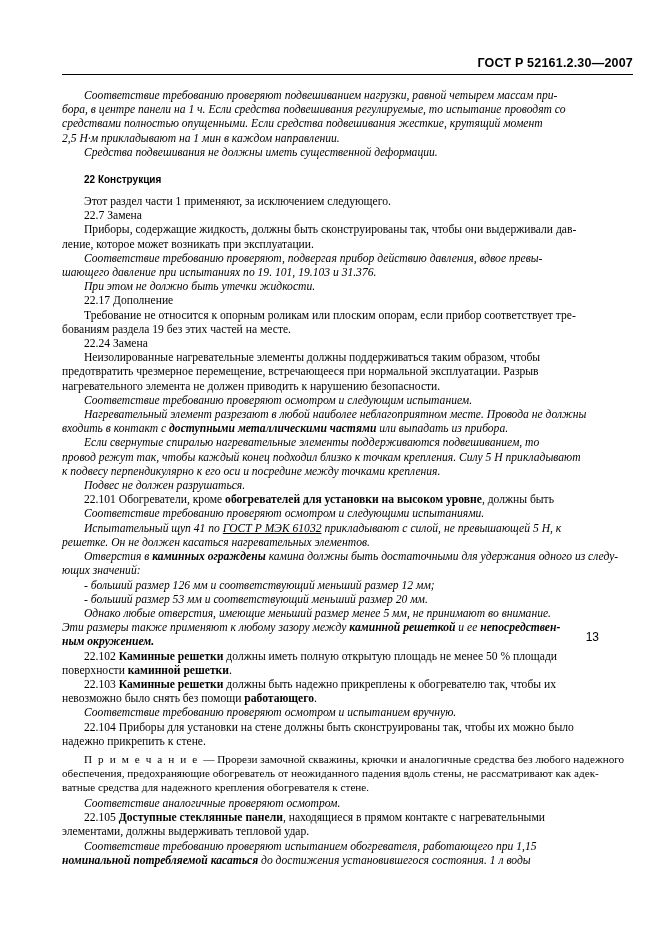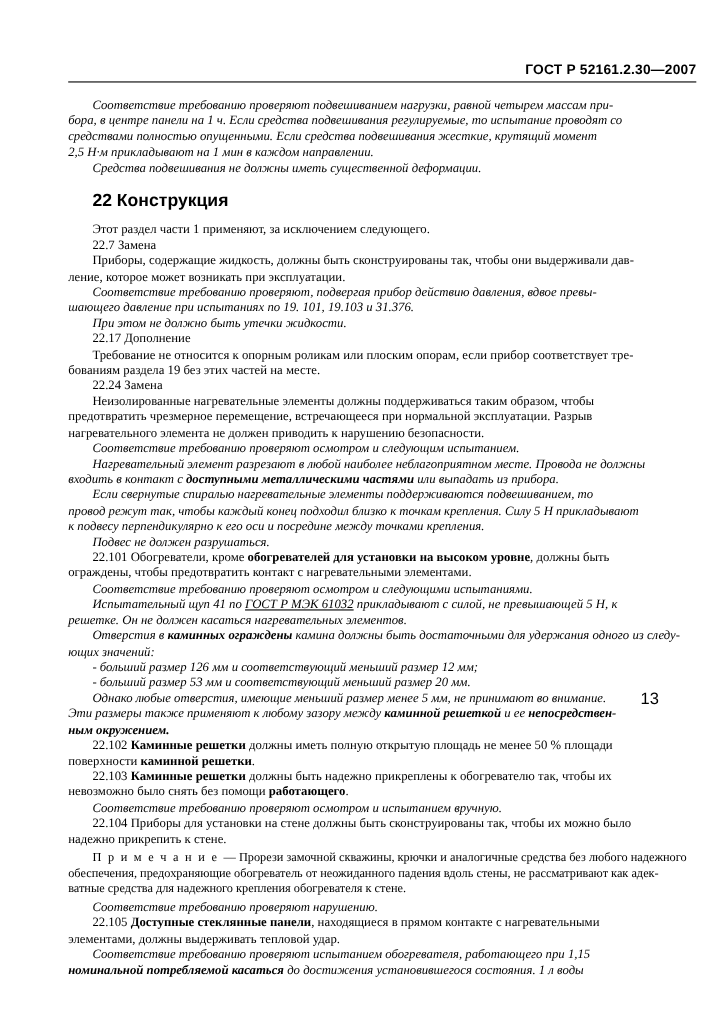--- a/index.html
+++ b/index.html
@@ -48,21 +48,21 @@
   }
   p.noind {
     text-indent: 0;
   }
   .it { font-style: italic; }
   .b  { font-weight: bold; }
   .bi { font-weight: bold; font-style: italic; }
   h2.section {
     font-family: "Liberation Sans", sans-serif;
     font-weight: bold;
-    font-size: 16px;
+    font-size: 10px;
     margin: 14px 0 10px 22px;
   }
   .gap-s { height: 3px; }
   .dash {
     text-indent: 22px;
   }
   .note {
     font-size: 11.2px;
     line-height: 14px;
     text-align: justify;
@@ -71,21 +71,21 @@
   }
   .spaced {
     letter-spacing: 1.6px;
     margin-top: 42px;
   }
   .pagenum {
     position: absolute;
     right: 62px;
     bottom: 36px;
     font-family: "Liberation Sans", sans-serif;
-    font-size: 15px;
+    font-size: 12px;
   }
   u.u { text-decoration: underline; }
 </style>
 </head>
 <body>
 
 <div class="page">
 
   <div class="header">ГОСТ Р 52161.2.30—2007</div>
   <hr class="rule">
@@ -170,23 +170,20 @@
   <p class="noind it">
     <span>к подвесу перпендикулярно к его оси и посредине между точками крепления.</span>
   </p>
   <p class="ind it">
     <span>Подвес не должен разрушаться.</span>
   </p>
 
   <p class="ind">
     <span>22.101  Обогреватели, кроме </span><span class="b">обогревателей для установки на высоком уровне</span><span>, должны быть</span>
   </p>
-  <p class="noind">
-    <span>ограждены, чтобы предотвратить контакт с нагревательными элементами.</span>
-  </p>
   <p class="ind it">
     <span>Соответствие требованию проверяют осмотром и следующими испытаниями.</span>
   </p>
   <p class="ind it">
     <span>Испытательный щуп 41 по </span><u class="u">ГОСТ Р МЭК 61032</u><span> прикладывают с силой, не превышающей 5 Н, к</span>
   </p>
   <p class="noind it">
     <span>решетке. Он не должен касаться нагревательных элементов.</span>
   </p>
   <p class="ind it">
@@ -241,21 +238,21 @@
   </p>
   <p class="note" style="text-indent:0">
     <span>обеспечения, предохраняющие обогреватель от неожиданного падения вдоль стены, не рассматривают как адек-</span>
   </p>
   <p class="note" style="text-indent:0">
     <span>ватные средства для надежного крепления обогревателя к стене.</span>
   </p>
   <div class="gap-s"></div>
 
   <p class="ind it">
-    <span>Соответствие требованию проверяют нарушению.</span>
+    <span>Соответствие аналогичные проверяют осмотром.</span>
   </p>
 
   <p class="ind">
     <span>22.105  </span><span class="b">Доступные стеклянные панели</span><span>, находящиеся в прямом контакте с нагревательными</span>
   </p>
   <p class="noind">
     <span>элементами, должны выдерживать тепловой удар.</span>
   </p>
   <p class="ind it">
     <span>Соответствие требованию проверяют испытанием обогревателя, работающего при 1,15</span>

